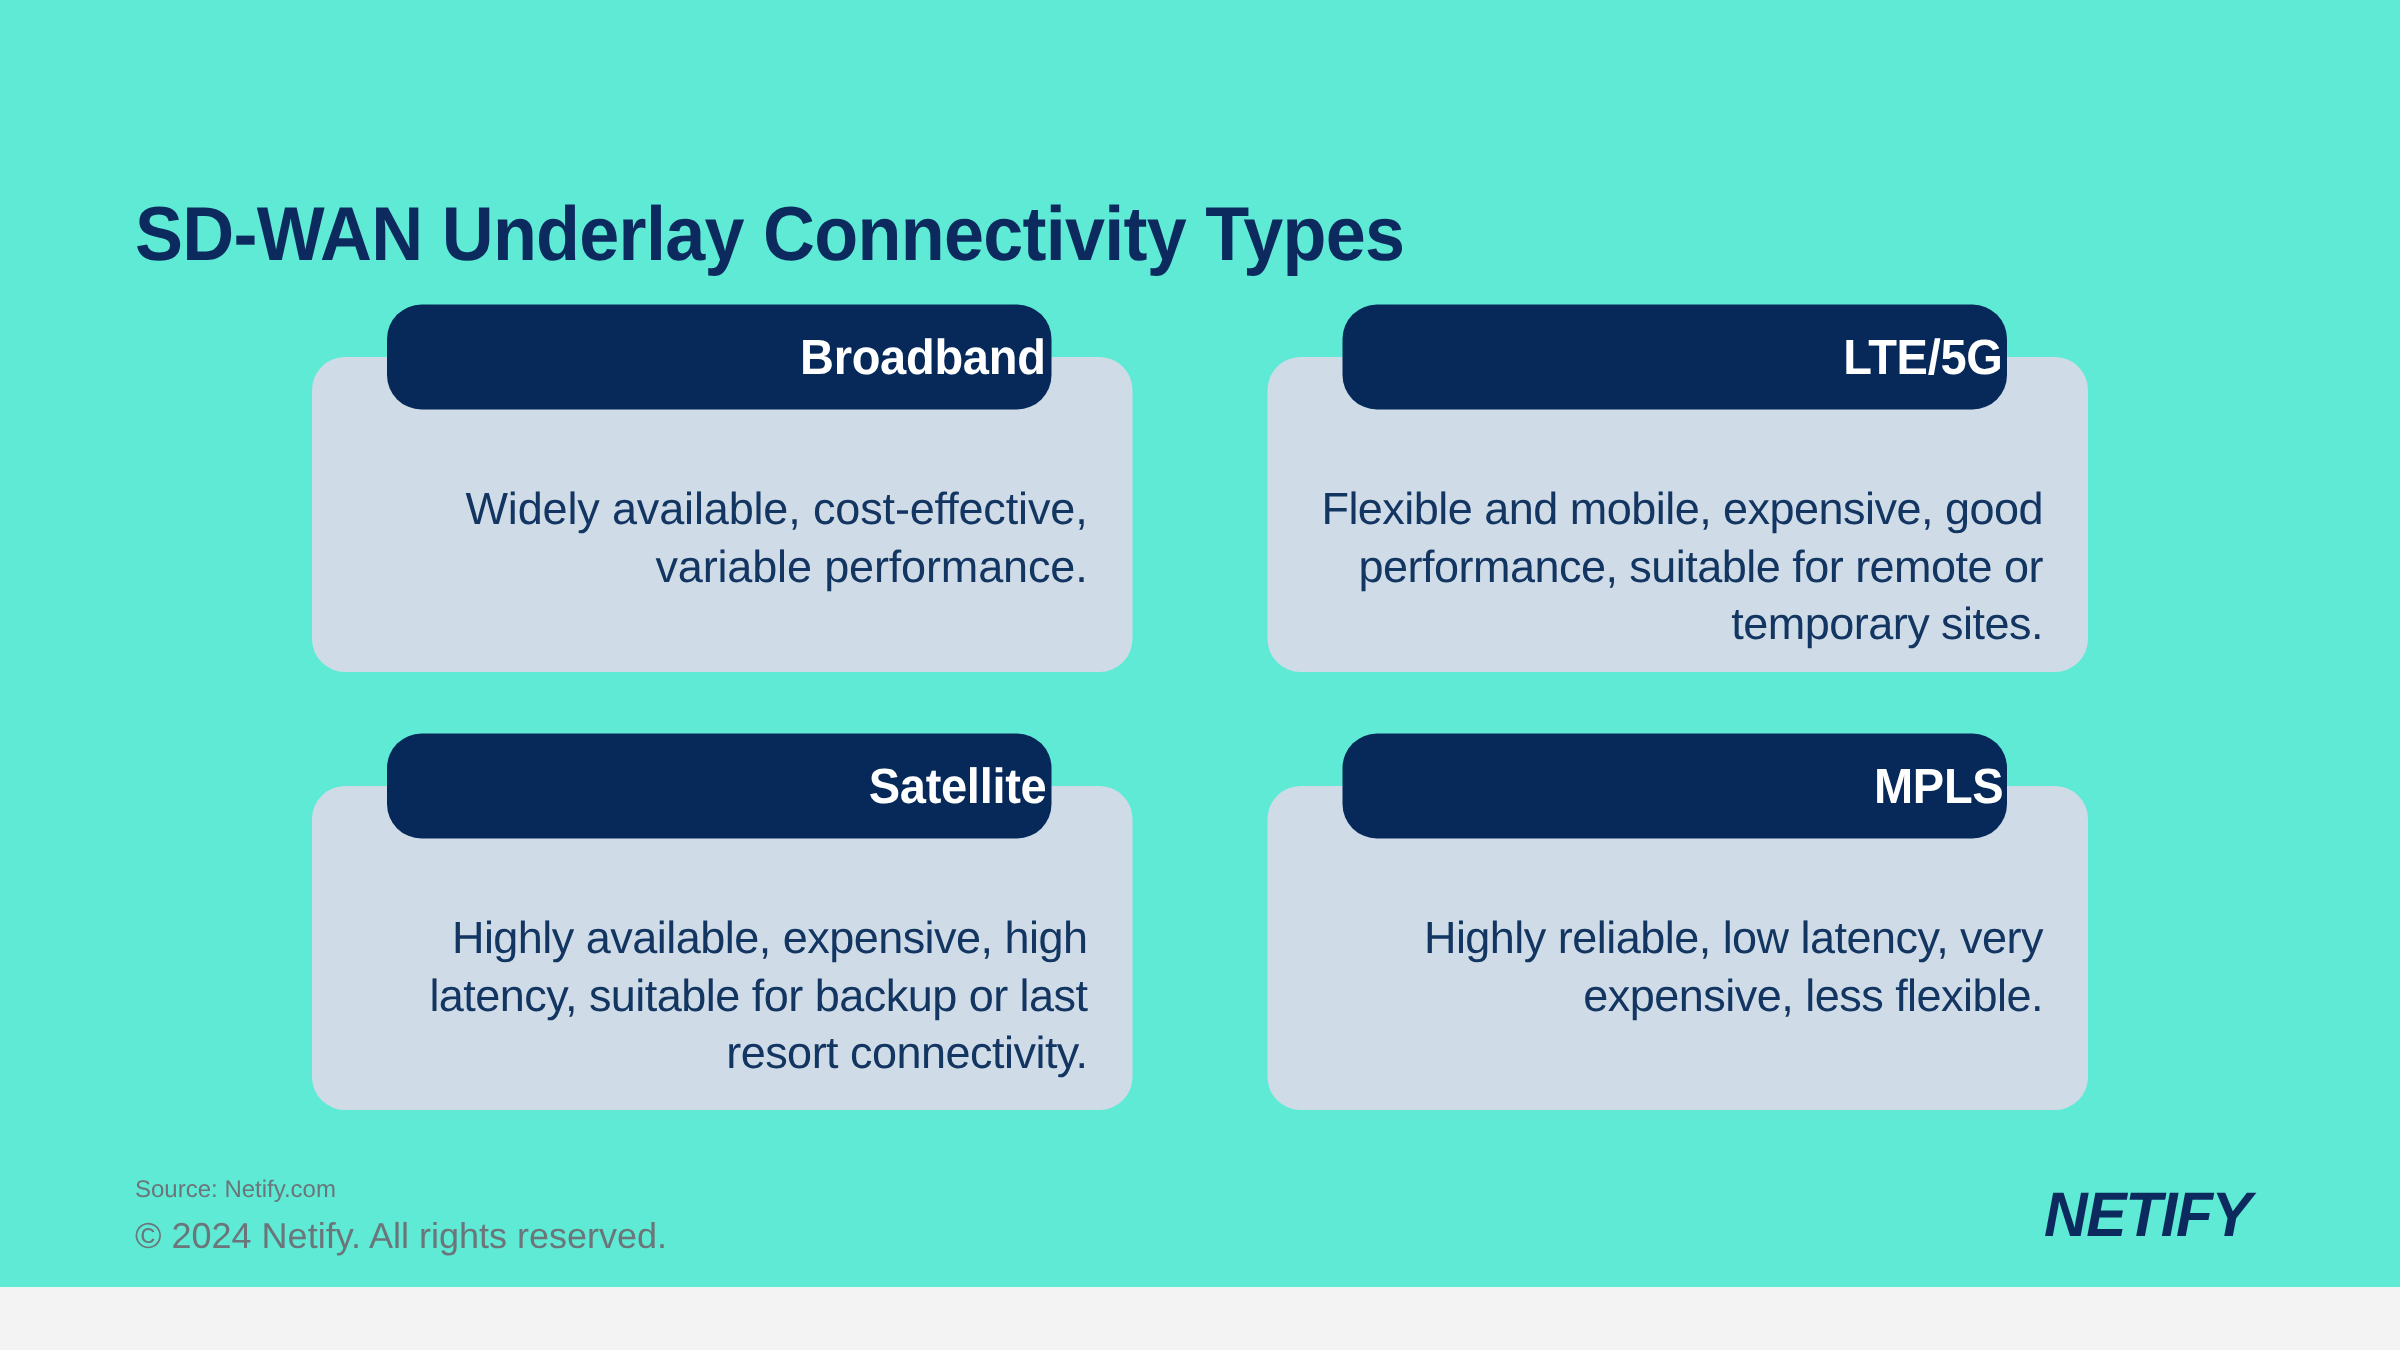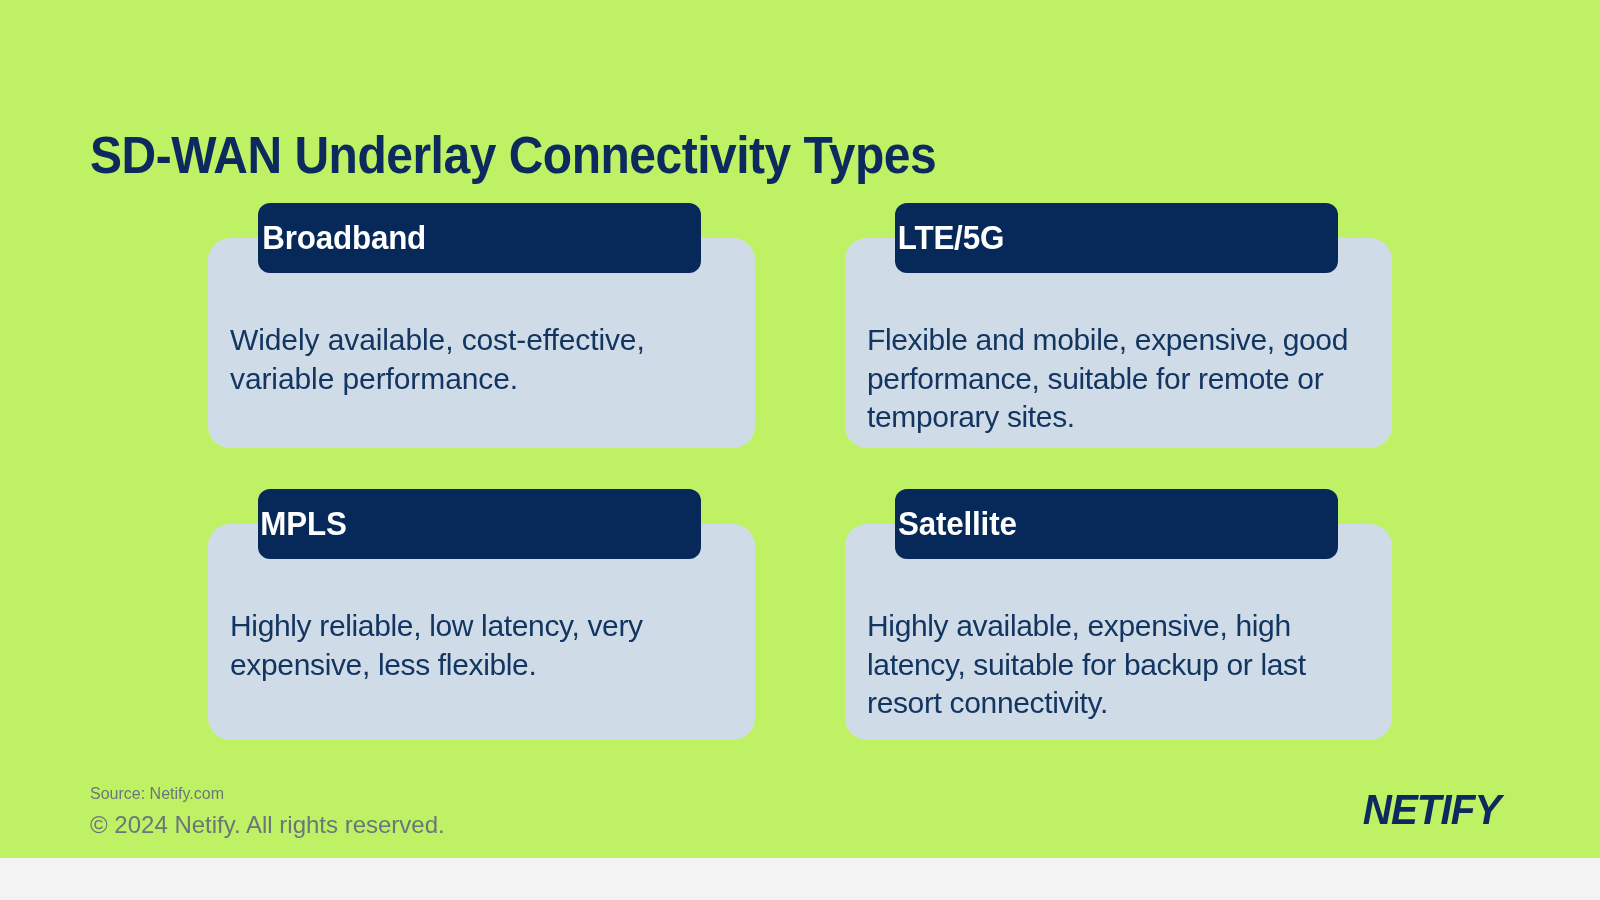--- a/index.html
+++ b/index.html
@@ -12,21 +12,21 @@
     height: 900px;
     background: #f3f3f3;
     font-family: "Liberation Sans", sans-serif;
     overflow: hidden;
   }
 
   .infographic {
     position: relative;
     width: 1600px;
     height: 858px;
-    background: #bef264;
+    background: #5eead4;
     box-sizing: border-box;
   }
 
   
   .page-title {
     position: absolute;
     left: 90px;
     top: 92px;
     font-size: 51px;
     line-height: 60px;
@@ -57,24 +57,24 @@
     width: 547px;
   }
 
   .card-header {
     position: absolute;
     left: 50px;
     top: 0;
     width: 443px;
     height: 70px;
     background: #06295a;
-    border-radius: 12px;
+    border-radius: 23px;
     display: flex;
     align-items: center;
-    justify-content: flex-start;
+    justify-content: flex-end;
     z-index: 2;
     box-sizing: border-box;
   }
 
   .card-header-label {
     color: #ffffff;
     font-size: 33px;
     font-weight: bold;
     line-height: 36px;
     letter-spacing: -0.2px;
@@ -83,22 +83,22 @@
 
   .card-body {
     position: absolute;
     left: 0;
     top: 35px;
     width: 547px;
     background: #cfdce7;
     border-radius: 22px;
     z-index: 1;
     box-sizing: border-box;
-    padding: 53px 6px 20px 22px;
-    text-align: left;
+    padding: 53px 30px 20px 22px;
+    text-align: right;
   }
 
   .card-body.row-1 { height: 210px; }
   .card-body.row-2 { height: 216px; }
 
   .card-desc {
     color: #123561;
     font-size: 30px;
     line-height: 38.5px;
     font-weight: normal;
@@ -163,33 +163,33 @@
       <div class="card-header">
         <span class="card-header-label">LTE/5G</span>
       </div>
       <div class="card-body row-1">
         <p class="card-desc">Flexible and mobile, expensive, good performance, suitable for remote or temporary sites.</p>
       </div>
     </div>
 
     <div class="card wide">
       <div class="card-header">
-        <span class="card-header-label">MPLS</span>
+        <span class="card-header-label">Satellite</span>
       </div>
       <div class="card-body row-2">
-        <p class="card-desc">Highly reliable, low latency, very expensive, less flexible.</p>
+        <p class="card-desc">Highly available, expensive, high latency, suitable for backup or last resort connectivity.</p>
       </div>
     </div>
 
     <div class="card wide">
       <div class="card-header">
-        <span class="card-header-label">Satellite</span>
+        <span class="card-header-label">MPLS</span>
       </div>
       <div class="card-body row-2">
-        <p class="card-desc">Highly available, expensive, high latency, suitable for backup or last resort connectivity.</p>
+        <p class="card-desc">Highly reliable, low latency, very expensive, less flexible.</p>
       </div>
     </div>
 
   </div>
 
   <div class="footer-source">Source: Netify.com</div>
 
   <div class="footer-copyright">© 2024 Netify. All rights reserved.</div>
 
   <div class="brand-logo">NETIFY</div>

